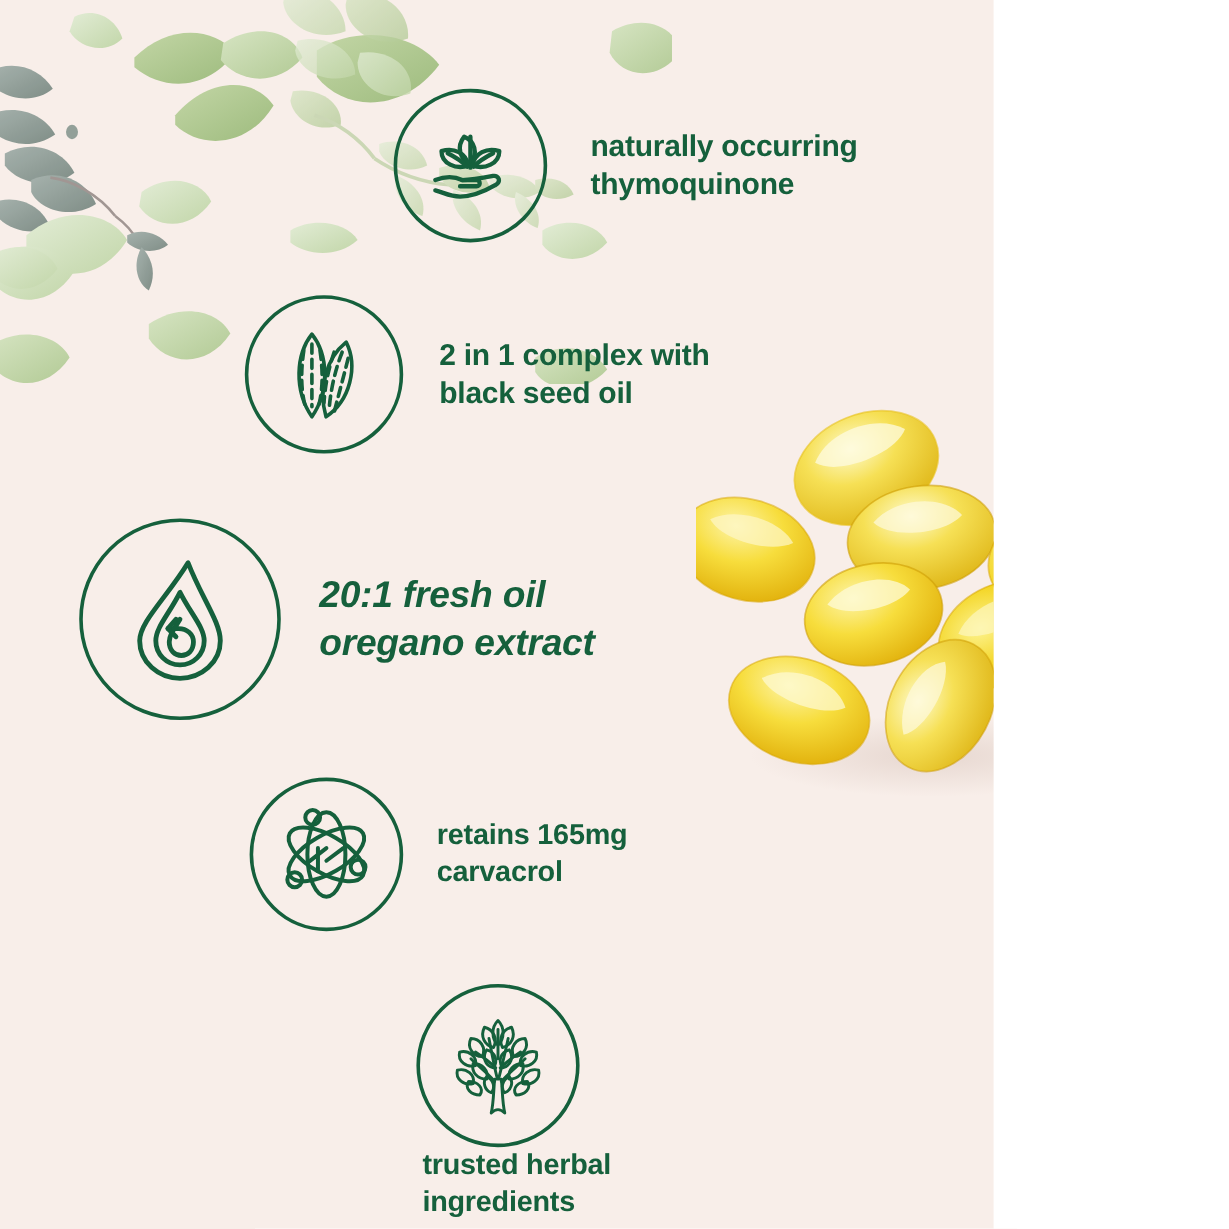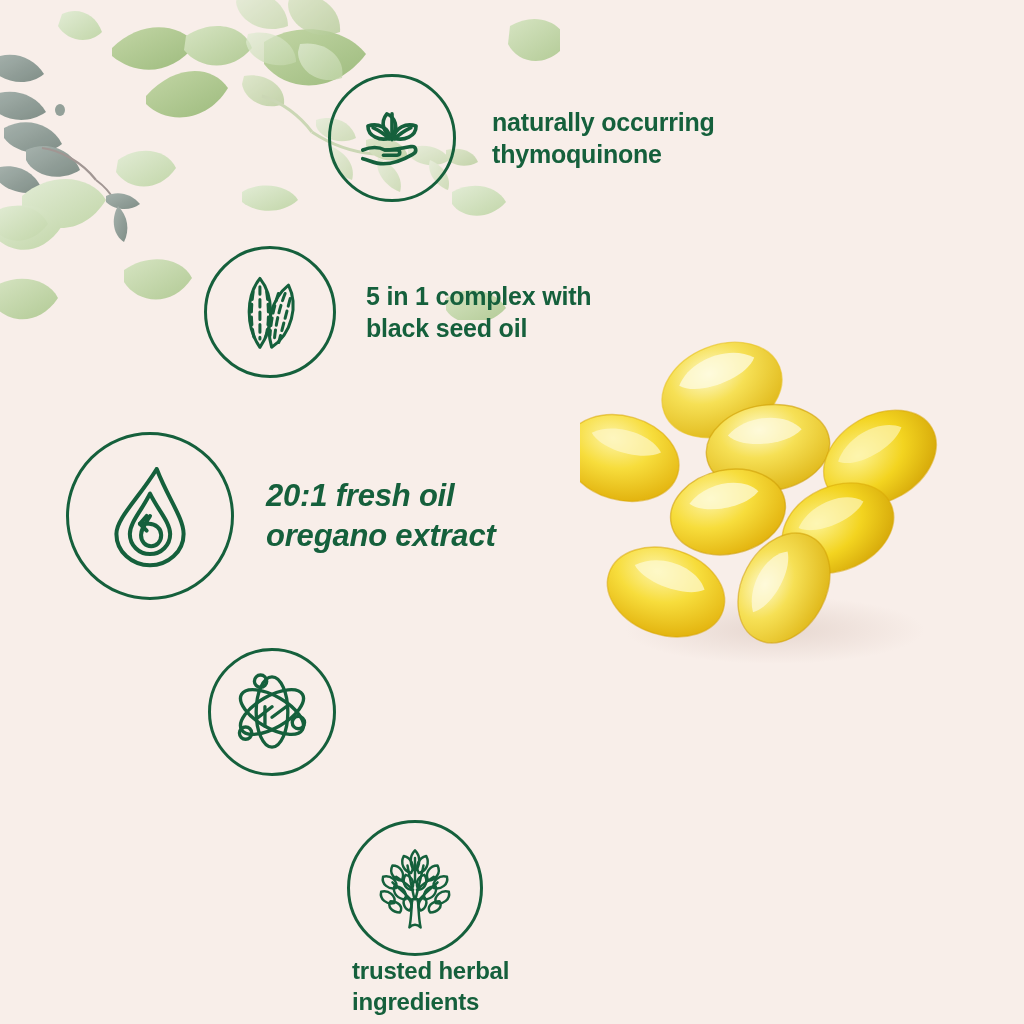--- a/index.html
+++ b/index.html
@@ -7,21 +7,21 @@
     padding: 0;
   }
   body {
     width: 1024px;
     height: 1024px;
     overflow: hidden;
     font-family: "Liberation Sans", sans-serif;
   }
   #poster {
     position: relative;
-    width: 1024px;
+    width: 828px;
     height: 1024px;
     background: #f8eee9;
     overflow: hidden;
   }
   
   #foliage {
     position: absolute;
     left: 0;
     top: 0;
     width: 560px;
@@ -258,21 +258,21 @@
         <path d="M38 10 C 54 30, 56 66, 38 92 C 20 66, 22 30, 38 10 Z"></path>
         <path d="M38 20 L 38 82" stroke-dasharray="9 6"></path>
         <path d="M30 26 C 27 46, 27 64, 31 80" stroke-dasharray="9 6"></path>
         <path d="M46 26 C 49 46, 49 64, 45 80" stroke-dasharray="9 6"></path>
         <path d="M72 18 C 84 42, 76 76, 52 92 C 44 64, 52 34, 72 18 Z"></path>
         <path d="M68 28 C 60 48, 56 70, 55 86" stroke-dasharray="9 6"></path>
         <path d="M60 28 C 54 46, 51 62, 50 78" stroke-dasharray="9 6"></path>
         <path d="M74 34 C 69 54, 64 72, 60 88" stroke-dasharray="9 6"></path>
       </svg>
     </div>
-    <div class="feature-text">5 in 1 complex with
+    <div class="feature-text">2 in 1 complex with
 black seed oil</div>
   </div>
 
   <div class="feature" id="feature-2">
     <div class="badge">
       <svg width="112" height="112" viewBox="0 0 100 100" fill="none" stroke="#15603c" stroke-width="3.6" stroke-linecap="round" stroke-linejoin="round">
         <path d="M56 8 C 40 34, 20 52, 20 66 C 20 82, 34 94, 50 94 C 66 94, 80 82, 80 66 C 80 52, 66 34, 56 8 Z"></path>
         <path d="M50 30 C 42 46, 32 56, 32 66 C 32 76, 40 84, 50 84 C 60 84, 68 76, 68 66 C 68 56, 58 46, 50 30 Z"></path>
         <path d="M50 50 C 45 58, 42 62, 42 67 C 42 73, 46 77, 51 77 C 56 77, 60 73, 60 67 C 60 61, 55 57, 49 57 L 41 57"></path>
         <path d="M47 50 L 41 57 L 47 63"></path>
@@ -289,20 +289,22 @@
         <ellipse cx="50" cy="50" rx="18" ry="40" transform="rotate(60 50 50)"></ellipse>
         <ellipse cx="50" cy="50" rx="18" ry="40" transform="rotate(120 50 50)"></ellipse>
         <circle cx="37" cy="15" r="7"></circle>
         <circle cx="20" cy="74" r="7"></circle>
         <circle cx="80" cy="62" r="7"></circle>
         <path d="M32 58 L 50 44"></path>
         <path d="M42 44 L 42 66"></path>
         <path d="M50 56 L 66 44"></path>
       </svg>
     </div>
+    <div class="feature-text">retains 165mg
+carvacrol</div>
   </div>
 
   <div class="feature" id="feature-4">
     <div class="badge">
       <svg width="94" height="94" viewBox="0 0 100 100" fill="none" stroke="#15603c" stroke-width="2.6" stroke-linecap="round" stroke-linejoin="round">
 
         <path d="M44 92 C 46 84, 46 74, 47 62 L 53 62 C 54 74, 54 84, 56 92 C 52 88, 48 88, 44 92 Z"></path>
 
         <path d="M47 64 C 40 56, 32 50, 26 44"></path>
         <path d="M53 64 C 60 56, 68 50, 74 44"></path>

